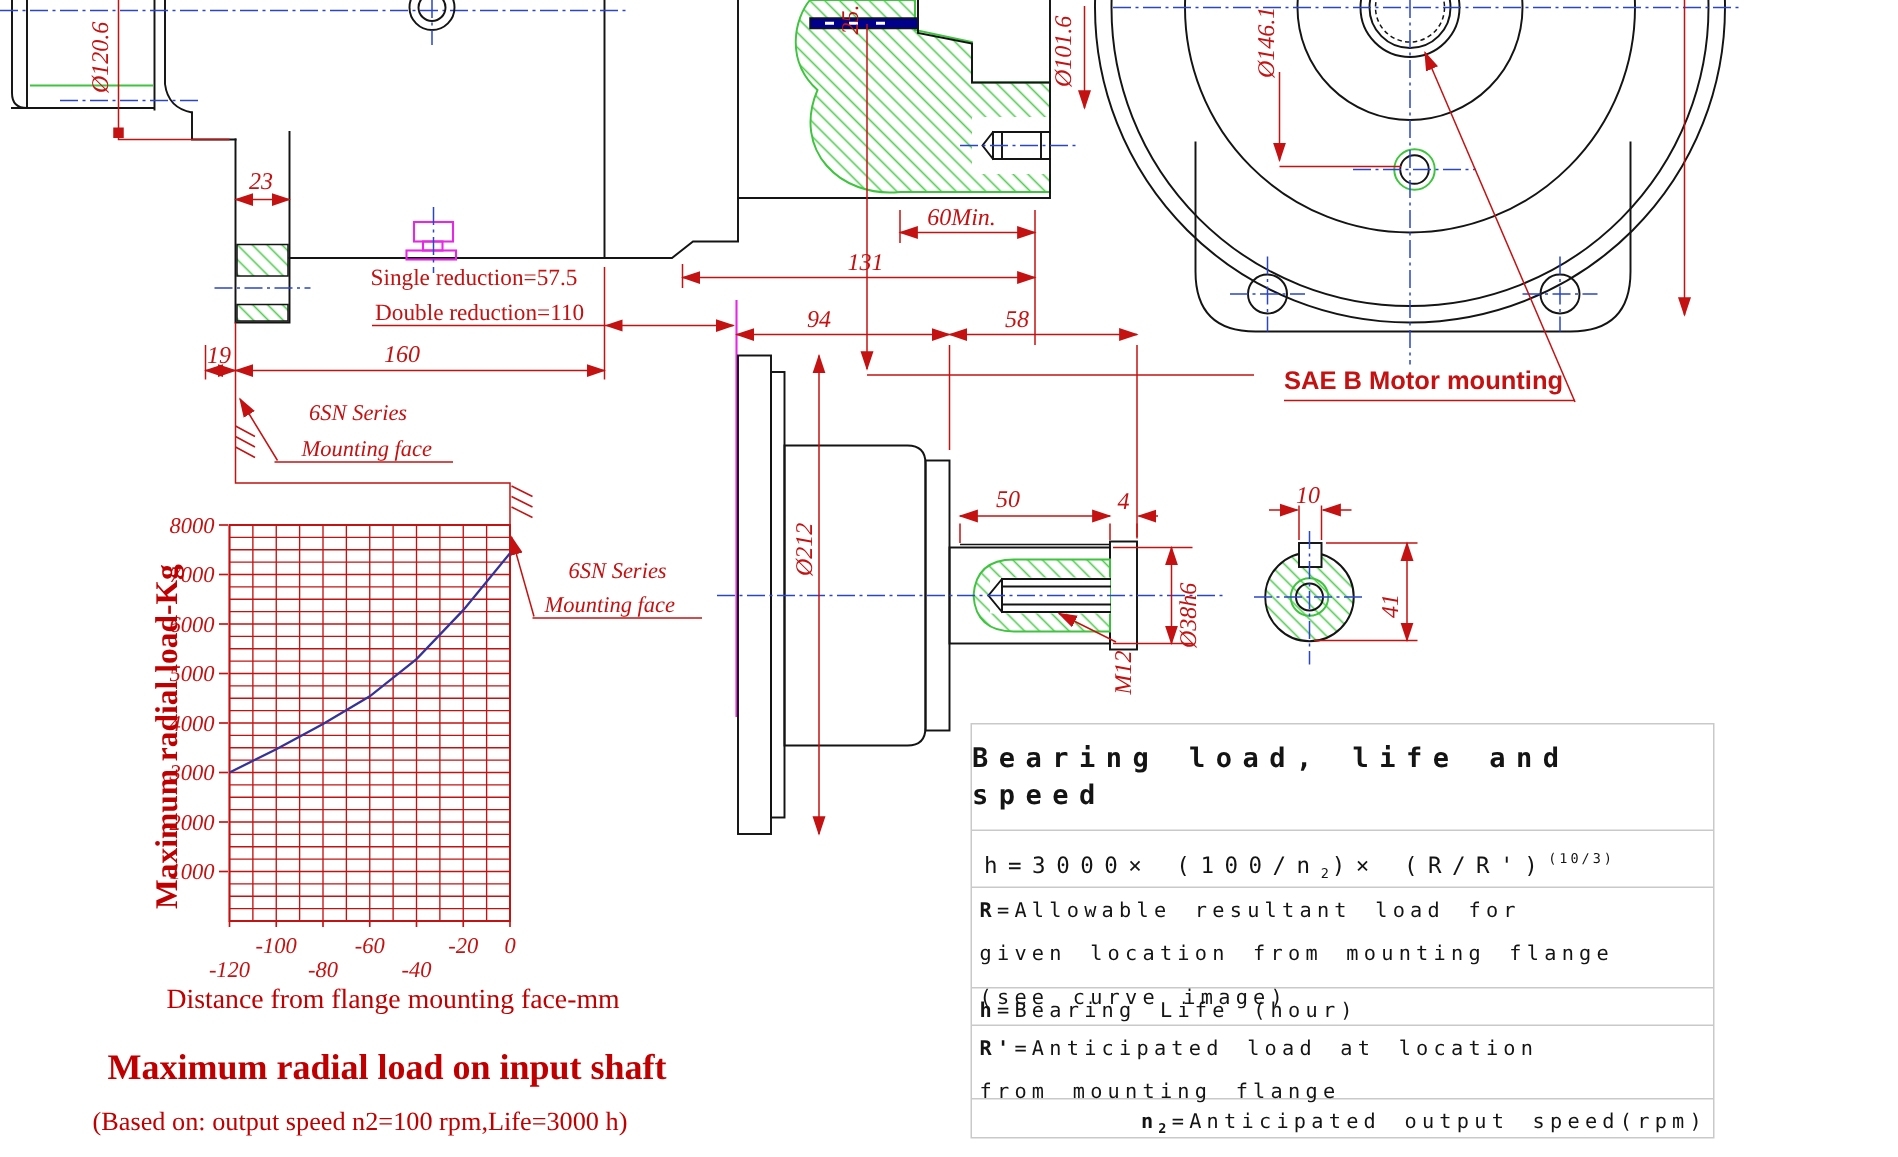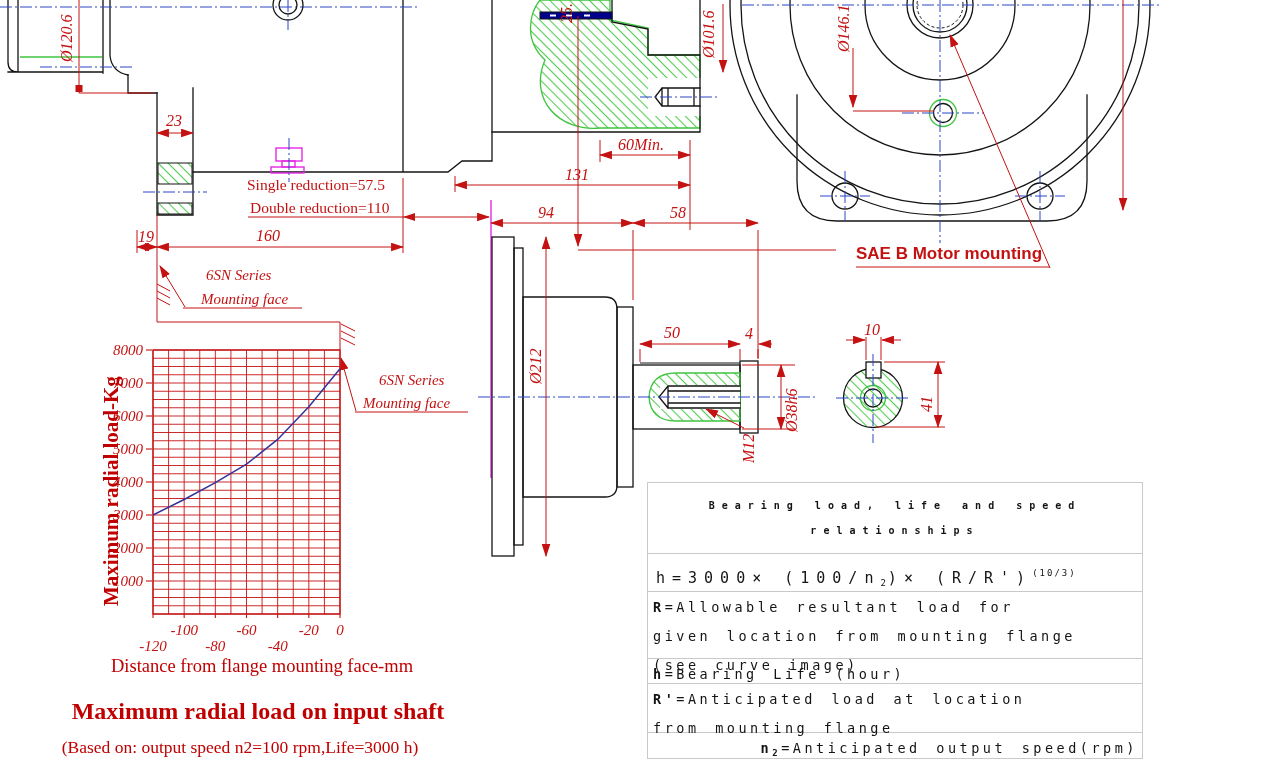--- a/index.html
+++ b/index.html
@@ -29,22 +29,22 @@
   .ylab{font:bold 21px "Liberation Serif",serif;fill:#c00000;}
   .xlab{font:18.5px "Liberation Serif",serif;fill:#c00000;}
   .ttl{font:bold 24px "Liberation Serif",serif;fill:#c00000;}
   .subttl{font:17.5px "Liberation Serif",serif;fill:#c00000;}
   
   #btable{position:absolute;left:647px;top:482px;width:496px;background:#fff;
           border:1px solid #c9c9c9;color:#141414;box-sizing:border-box;
           font-family:"DejaVu Sans Mono","Liberation Mono",monospace;}
   .trow{border-bottom:1px solid #c9c9c9;box-sizing:border-box;}
   .trow:last-child{border-bottom:none;}
-  .thead{height:71px;display:flex;flex-direction:column;justify-content:center;text-align:center;
-         font-weight:bold;font-size:10px;letter-spacing:7px;word-spacing:2px;line-height:25px;}
+  .thead{height:71px;display:flex;flex-direction:column;justify-content:center;text-align:left;
+         font-weight:bold;font-size:18px;letter-spacing:7px;word-spacing:2px;line-height:25px;}
   .tformula{height:38px;line-height:38px;font-weight:normal;font-size:15px;letter-spacing:7px;
             padding-left:8px;white-space:nowrap;}
   .tformula sub{font-size:9px;letter-spacing:2px;vertical-align:-3px;}
   .tformula sup{font-size:9px;letter-spacing:2px;vertical-align:7px;}
   .tdef{font-size:13.5px;letter-spacing:3.5px;word-spacing:4px;line-height:29px;
         padding:1px 58px 0 5px;}
   .tdef .term{font-weight:bold;}
   .tdef sub{font-size:9px;vertical-align:-3px;font-weight:bold;}
   .r-row{height:67px;}
   .r2-row{height:49px;}
@@ -345,21 +345,20 @@
     <text class="ylab" transform="translate(118,606) rotate(-90)">Maximum radial load-Kg</text>
     <text class="xlab" x="262" y="672" text-anchor="middle">Distance from flange mounting face-mm</text>
     <text class="ttl" x="258" y="719" text-anchor="middle">Maximum radial load on input shaft</text>
     <text class="subttl" x="240" y="753" text-anchor="middle">(Based on: output speed n2=100 rpm,Life=3000 h)</text>
   </g>
 </svg>
 
 <div id="btable">
   <div class="trow thead">
     <div>Bearing load, life and speed</div>
-    <div>relationships</div>
   </div>
   <div class="trow tformula"><span>h=3000×</span><span> (100/n</span><sub>2</sub><span>)× (R/R')</span><sup>(10/3)</sup></div>
   <div class="trow tdef r-row"><span class="term">R</span><span>=Allowable resultant load for given location from mounting flange (see curve image)</span></div>
   <div class="trow tdef h-row"><span class="term">h</span><span>=Bearing Life (hour)</span></div>
   <div class="trow tdef r2-row"><span class="term">R'</span><span>=Anticipated load at location from mounting flange</span></div>
   <div class="trow tdef n-row"><span class="term">n</span><sub>2</sub><span>=Anticipated output speed(rpm)</span></div>
 </div>
 
 </div>
 

